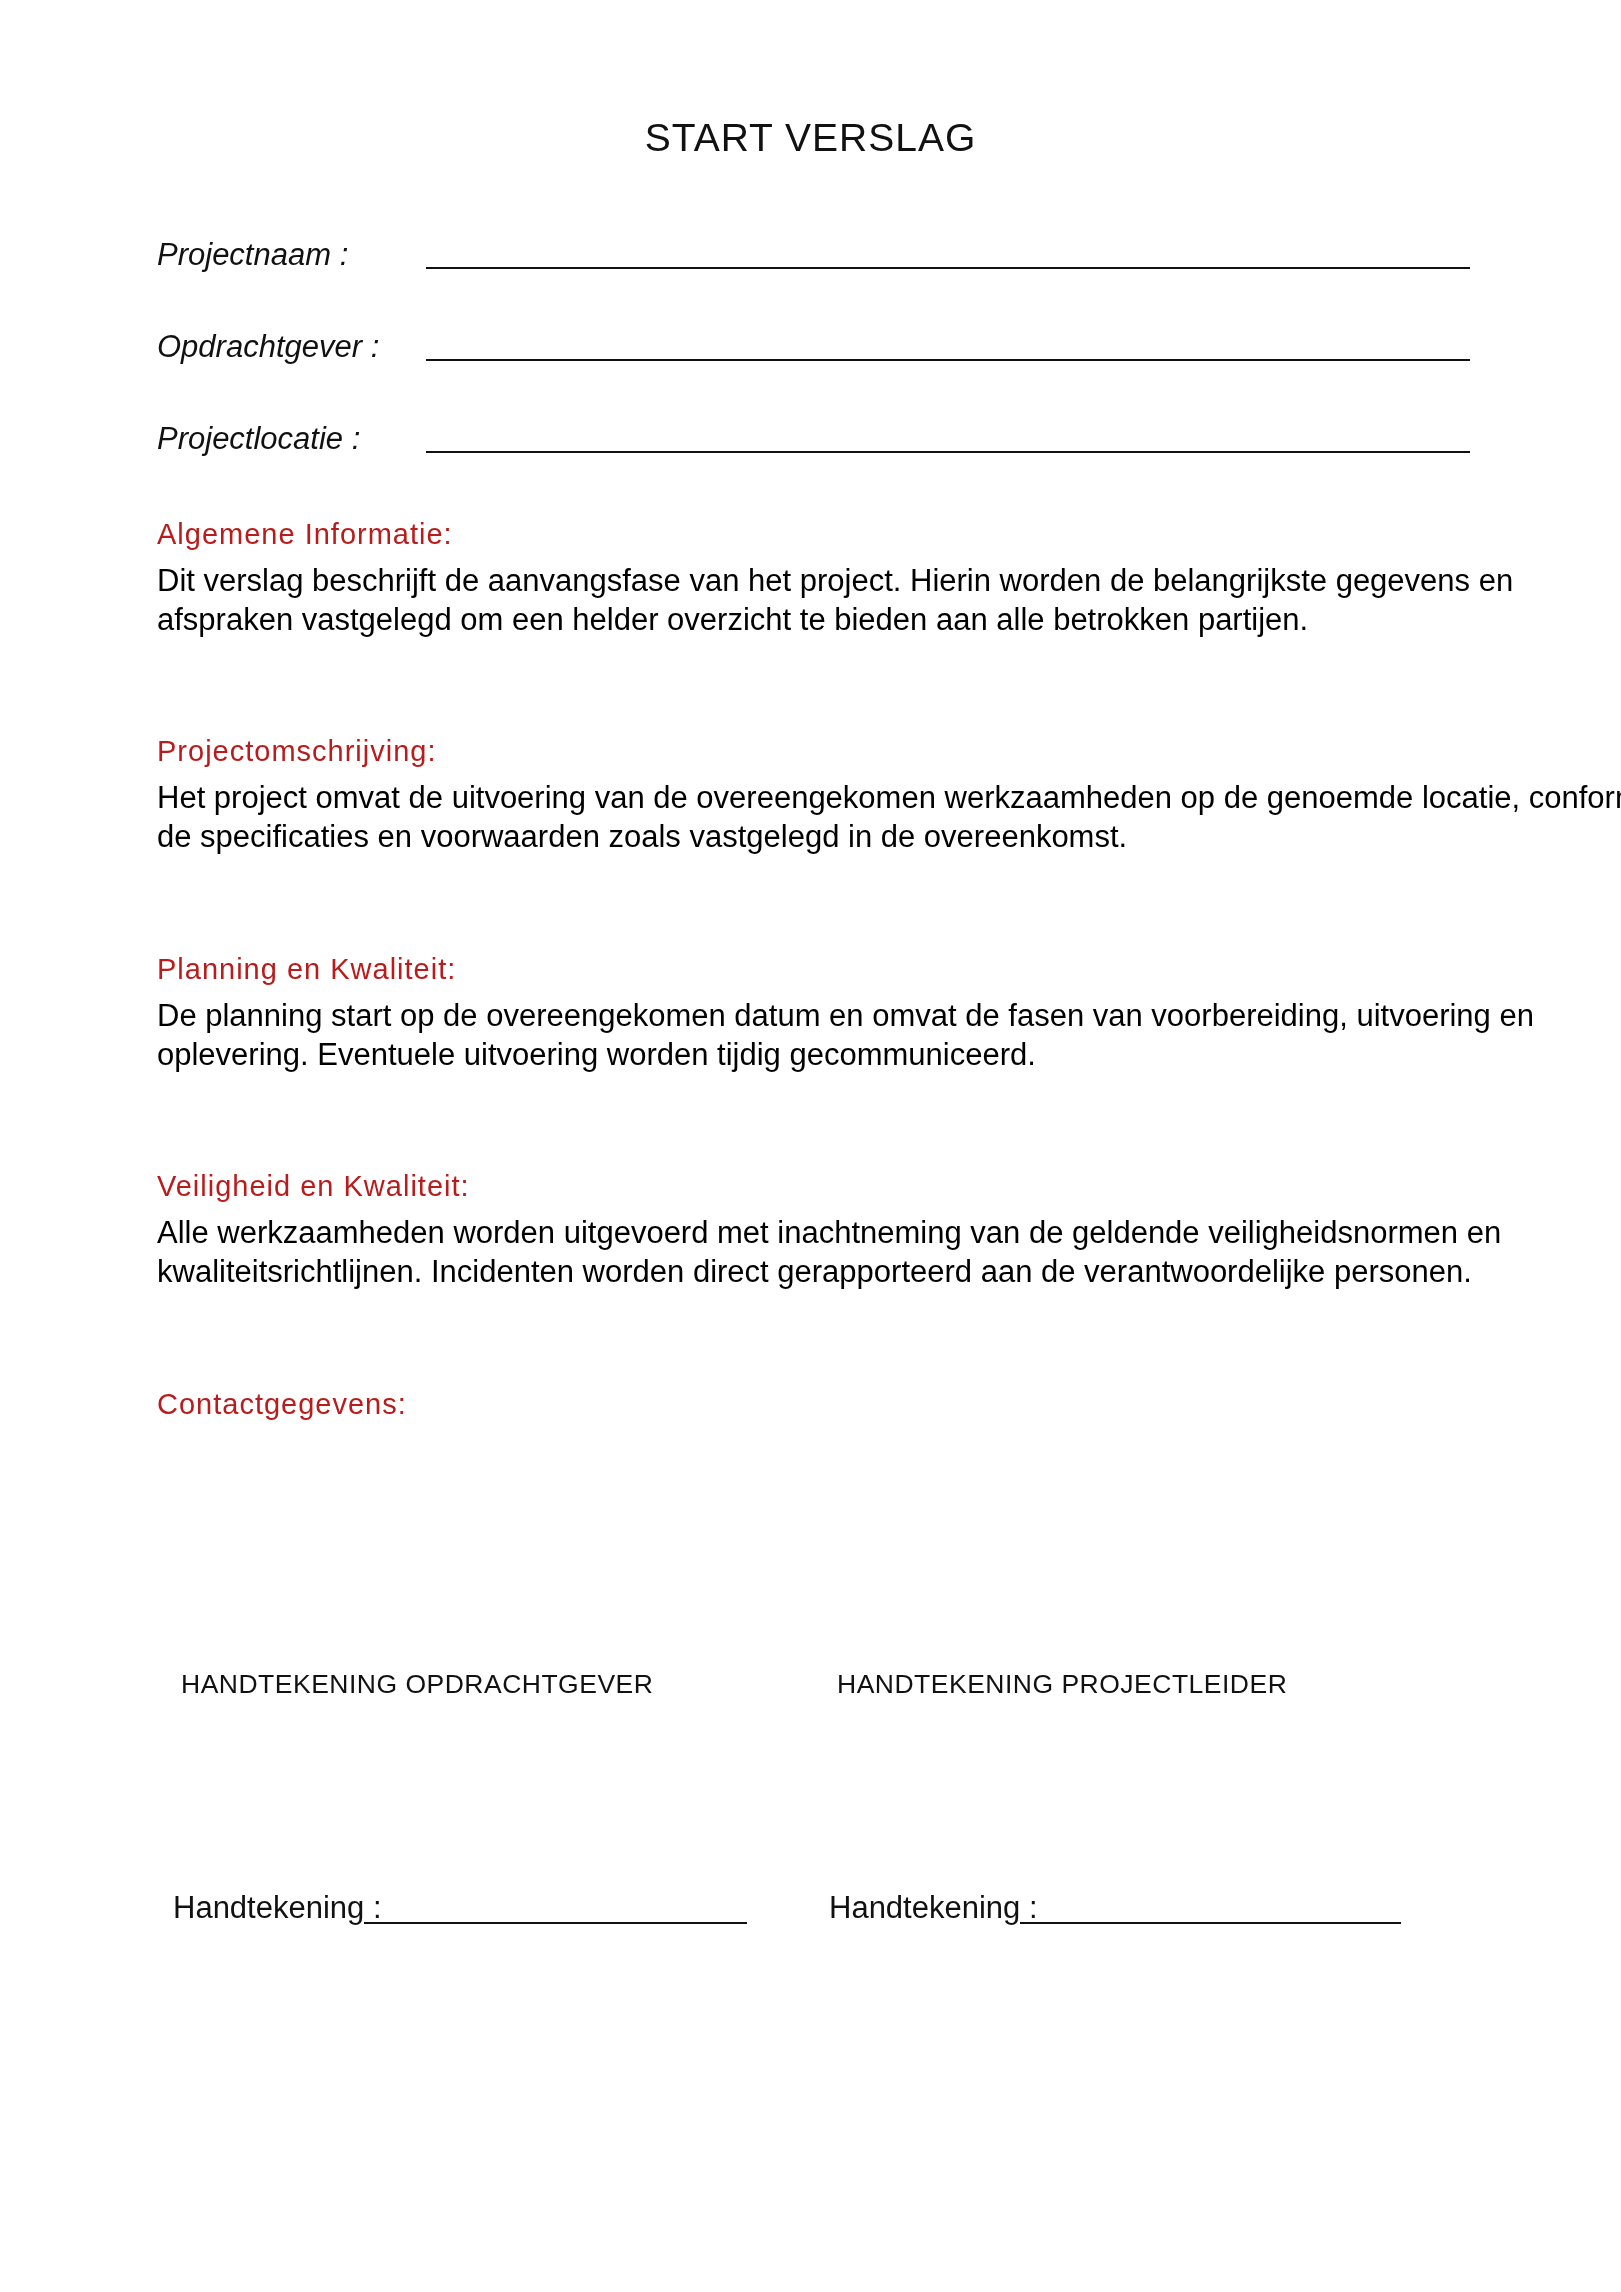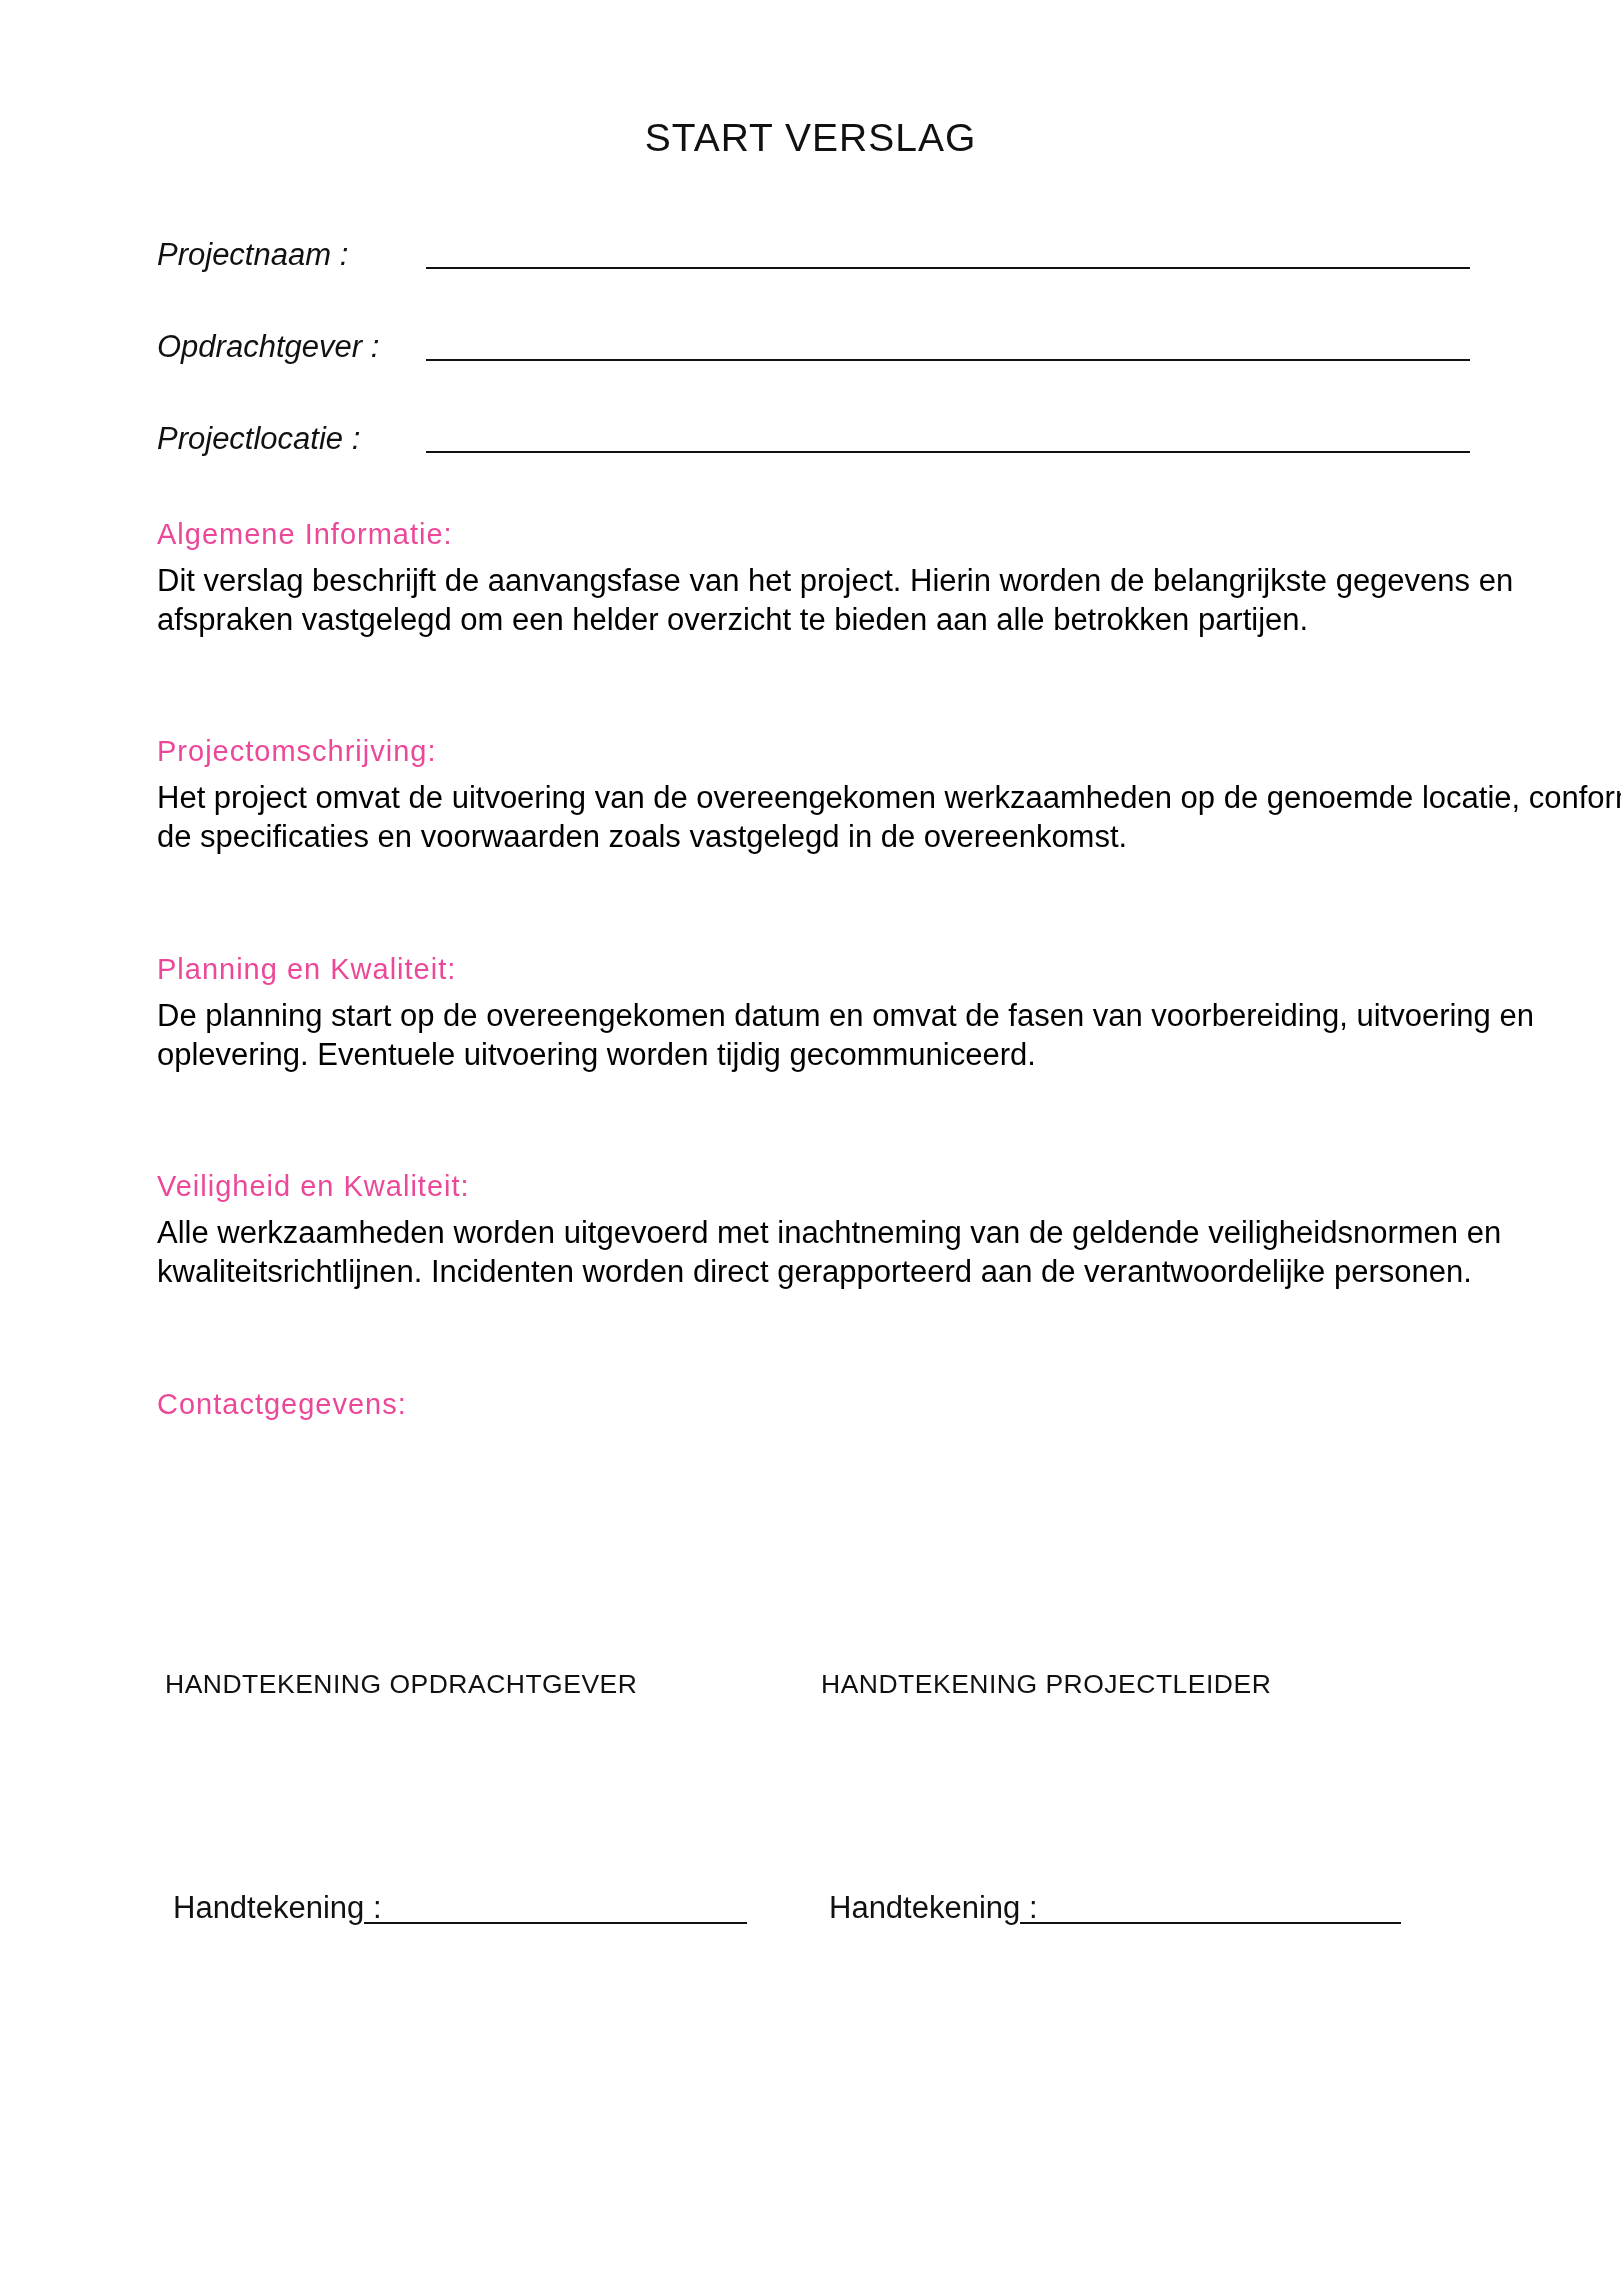--- a/index.html
+++ b/index.html
@@ -39,34 +39,35 @@
     left: 426px;
     width: 1044px;
     height: 0;
     border-bottom: 2.9px solid #111111;
   }
 
   .section-heading {
     left: 157px;
     font-size: 29px;
     letter-spacing: 1px;
-    color: #ec4899;
+    color: #b91c1c;
   }
   .section-body {
     left: 157px;
     font-size: 31px;
     line-height: 39px;
     color: #000000;
   }
   .section-body .body-line { white-space: nowrap; }
 
   .sig-heading {
     font-size: 26.5px;
     letter-spacing: 0.5px;
     color: #111111;
+    margin-left: 16px;
   }
   .sig-label {
     font-size: 31px;
     color: #111111;
   }
   .sig-line {
     height: 0;
     border-bottom: 2px solid #111111;
   }
 </style>

